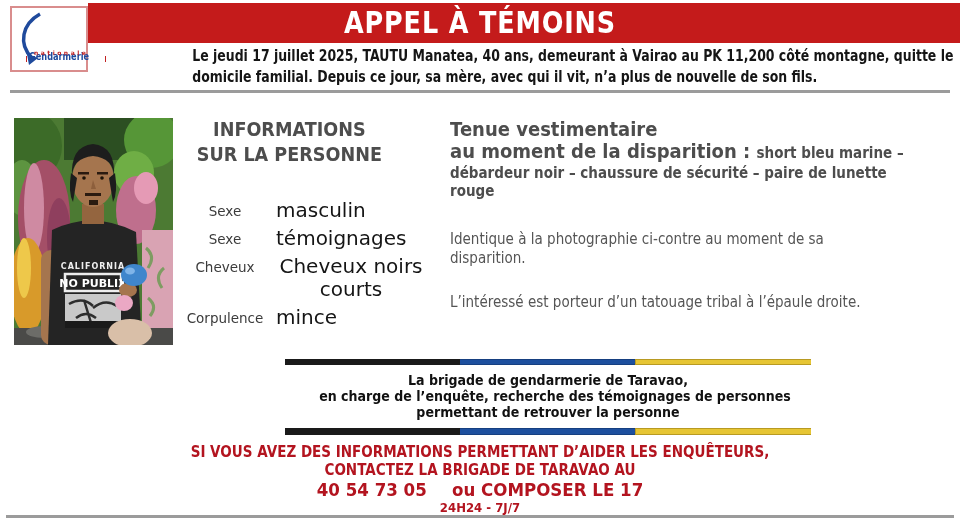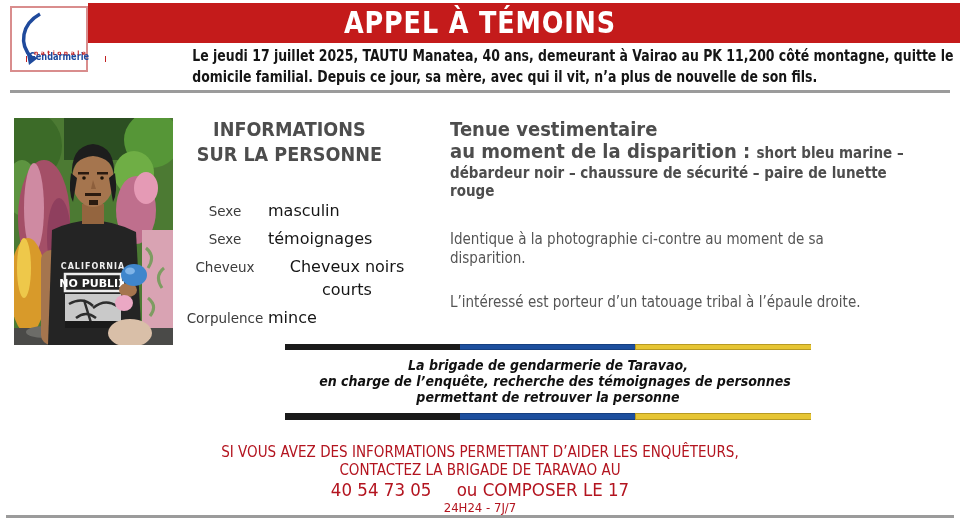--- a/index.html
+++ b/index.html
@@ -36,43 +36,43 @@
   .sep-bottom{left:6px;top:515px;width:948px;}
   
   .photo{position:absolute;left:14px;top:118px;width:177px;height:227px;overflow:hidden;}
   
   .info-col{position:absolute;left:182px;top:117px;width:244px;text-align:center;}
   .info-title{
     color:#4d4d4d;font-size:20px;font-weight:bold;line-height:25px;white-space:nowrap;
     transform:scaleX(0.88);transform-origin:left;
   }
   .info-fields{margin-top:32px;}
-  .field-row{display:flex;margin-bottom:5px;}
+  .field-row{display:flex;margin-bottom:5px;gap:8px;}
   .field-label{width:86px;flex:0 0 86px;font-size:13.5px;color:#3b3b3b;padding-top:4px;}
-  .field-value{font-size:16px;color:#151515;line-height:23px;}
+  .field-value{font-size:20px;color:#151515;line-height:23px;}
   
   .tenue-col{position:absolute;left:450px;top:118px;width:508px;color:#4d4d4d;}
   .tenue-h1{font-size:20px;font-weight:bold;line-height:22px;white-space:nowrap;transform:scaleX(0.9);transform-origin:left;}
   .tenue-h2{font-size:20px;font-weight:bold;line-height:22px;white-space:nowrap;transform:scaleX(0.9);transform-origin:left;}
   .tenue-h2 .small{font-size:15px;}
   .tenue-items{font-size:15px;font-weight:bold;line-height:18px;white-space:nowrap;transform:scaleX(0.9);transform-origin:left;}
   .tenue-para{color:#555555;font-size:15px;line-height:19px;white-space:nowrap;transform:scaleX(0.9);transform-origin:left;}
   .mt30{margin-top:30px;}
   .mt25{margin-top:25px;}
   
-  .brigade{position:absolute;left:285px;top:344px;width:526px;text-align:center;font-style:italic;}
+  .brigade{position:absolute;left:285px;top:359px;width:526px;text-align:center;}
   .stripe{display:flex;height:6px;}
   .stripe .seg{flex:1;}
   .seg-black{background:#1a1a1a;}
   .seg-blue{background:#1d4f9e;border:1px solid #163f80;border-left:none;border-right:none;}
   .seg-yellow{background:#e6c534;border:1px solid #b89a22;border-right:none;}
   .brigade-text{padding:7px 0 8px;color:#111111;font-weight:bold;}
   .brigade-text div{font-size:14.5px;line-height:16px;white-space:nowrap;transform:scaleX(0.87);transform-origin:center;}
   
-  .contact{position:absolute;left:0;top:443px;width:960px;text-align:center;color:#b3141f;font-weight:normal;}
+  .contact{position:absolute;left:0;top:443px;width:960px;text-align:center;color:#b3141f;font-weight:bold;}
   .contact-l1,.contact-l2{font-size:15px;line-height:18px;white-space:nowrap;transform:scaleX(0.9);transform-origin:center;}
   .contact-l3{font-size:18.5px;line-height:21px;white-space:nowrap;transform:scaleX(0.9);transform-origin:center;}
   .contact-l3 .phone{margin-right:28px;}
   .contact-l4{font-size:13px;line-height:15px;white-space:nowrap;transform:scaleX(0.9);transform-origin:center;}
 </style>
 </head>
 <body>
 
 <div class="page">
 

